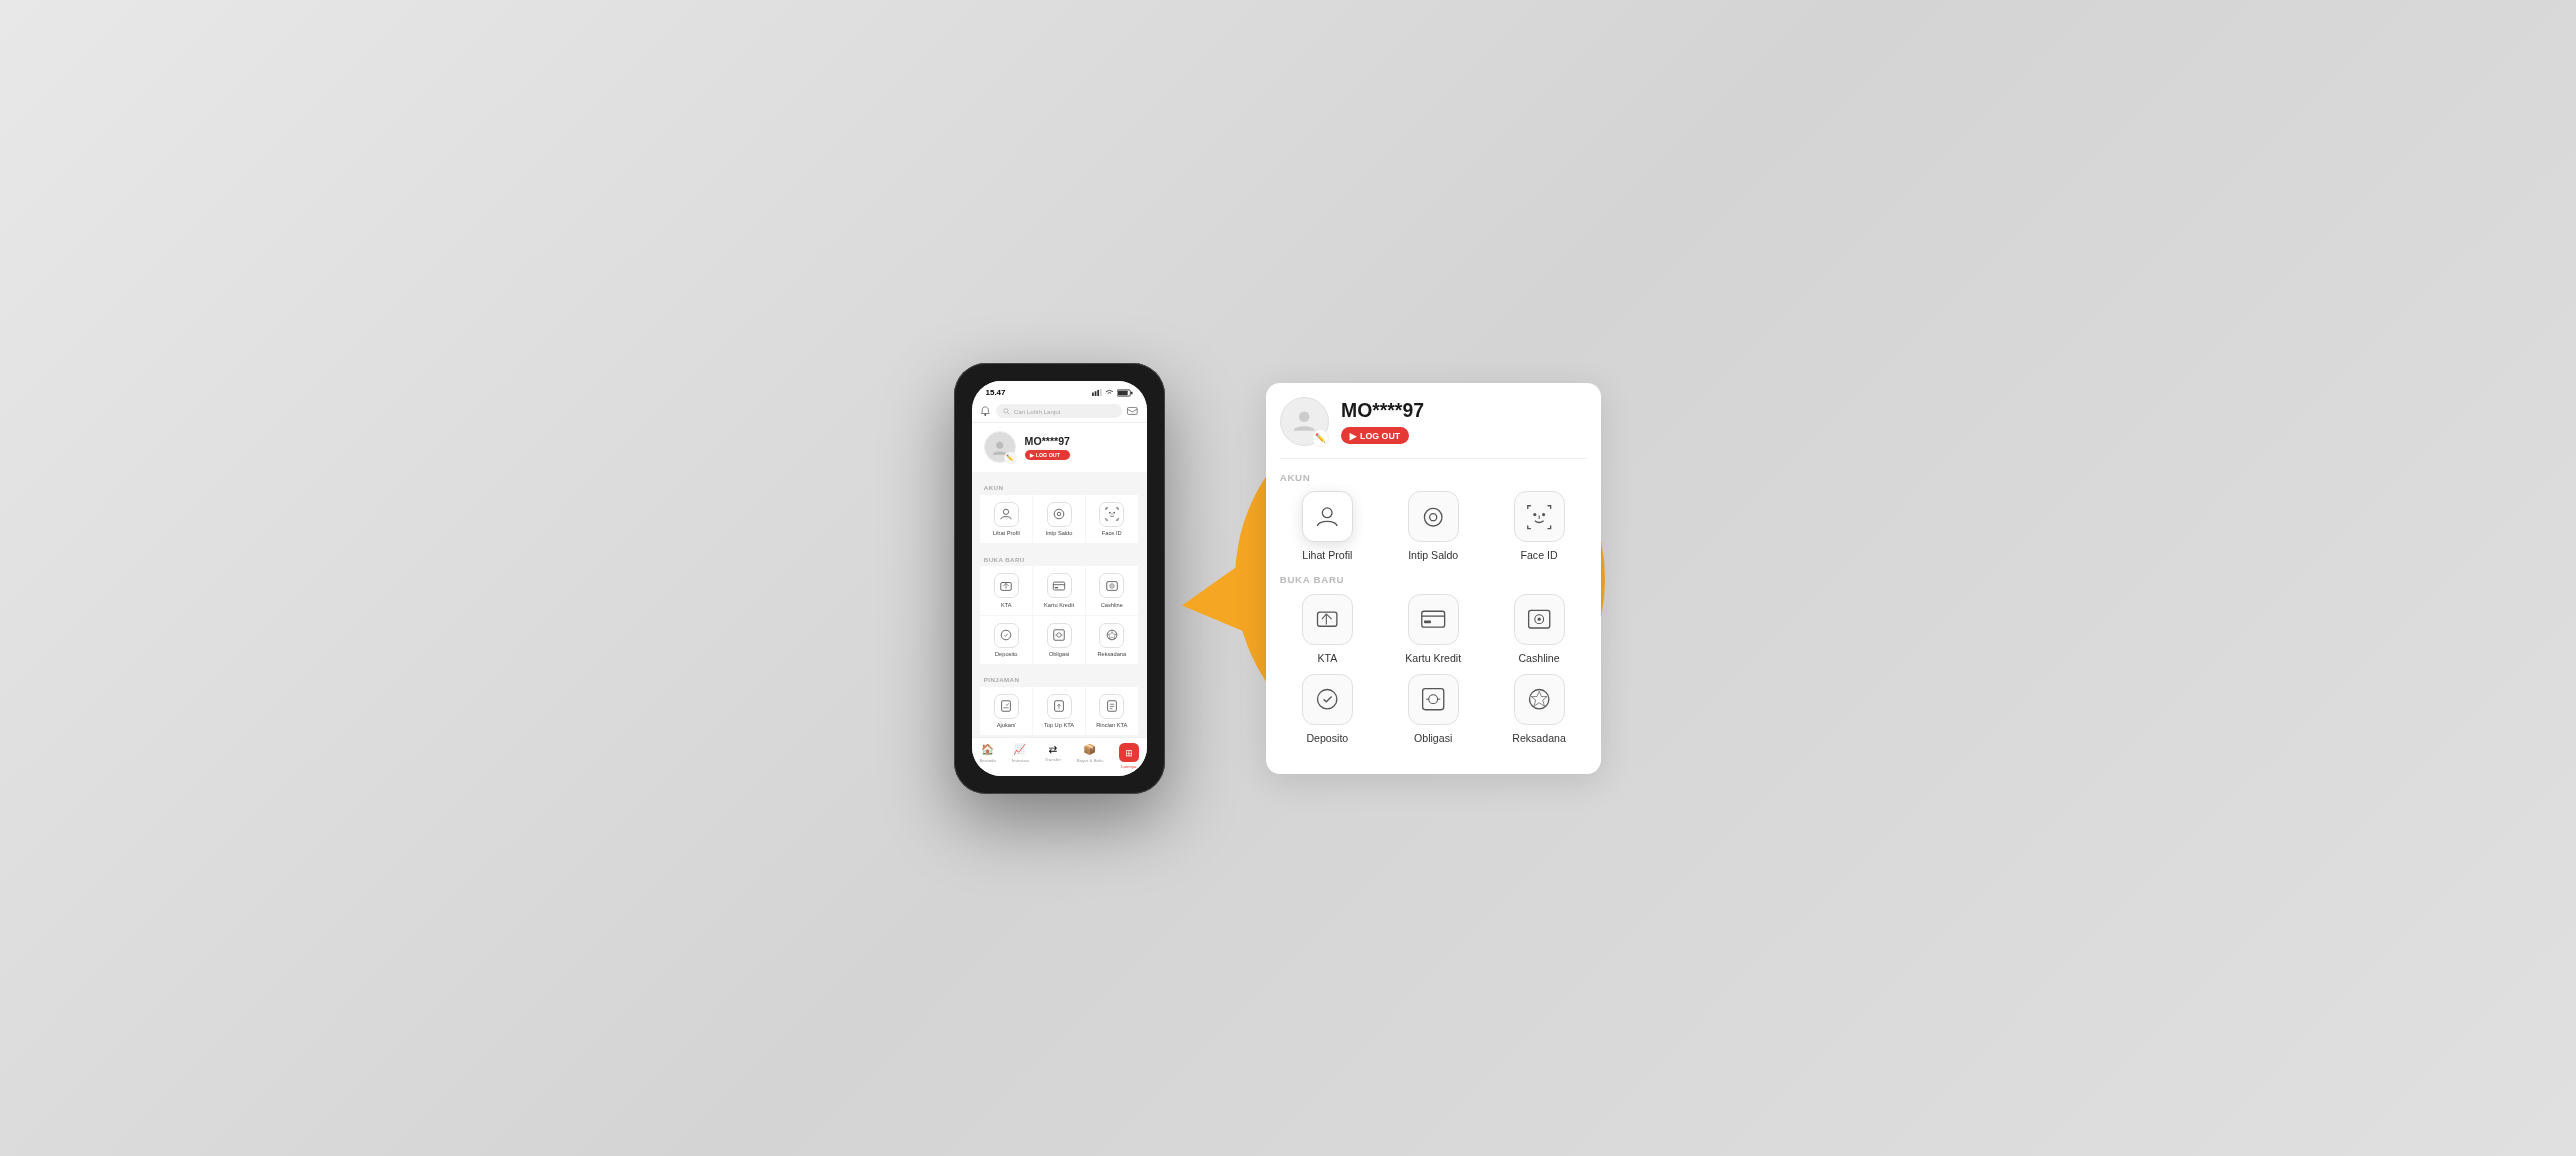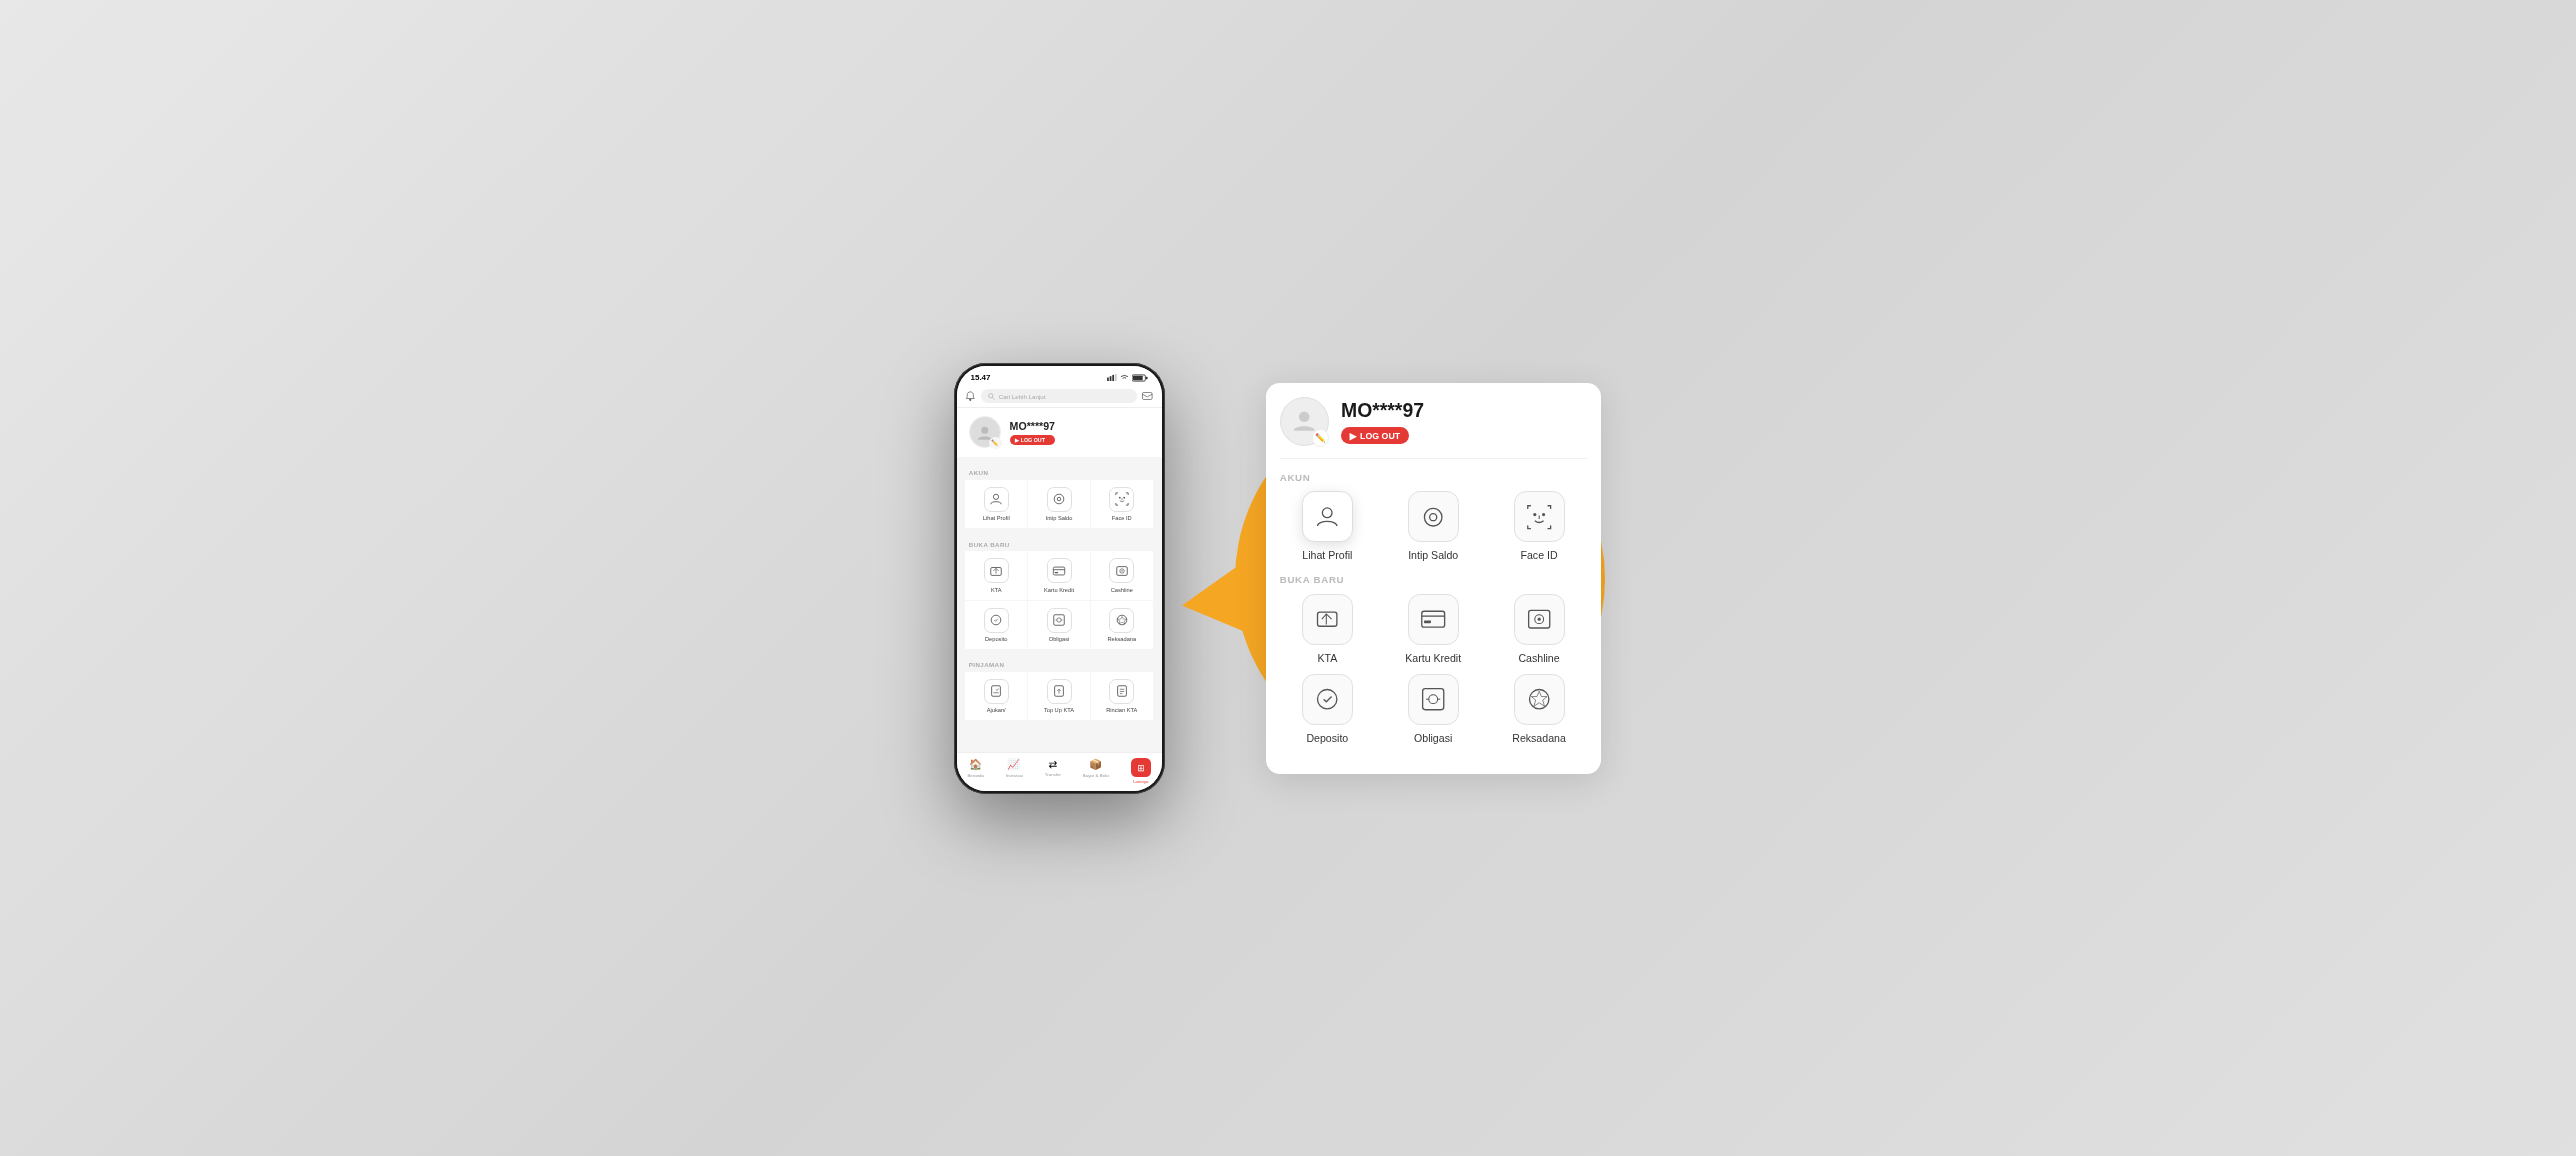--- a/index.html
+++ b/index.html
@@ -21,21 +21,21 @@
       gap: 53px;
       position: relative;
     }
 
     
     .phone {
       width: 211px;
       height: 431px;
       background: #1a1a1a;
       border-radius: 32px;
-      padding: 3px;
+      padding: 18px;
       box-shadow: 0 26.4px 70px rgba(0,0,0,0.4), inset 0 0 0 0.9px #444;
       position: relative;
       flex-shrink: 0;
     }
 
     .phone-screen {
       width: 100%;
       height: 100%;
       background: #f5f5f5;
       border-radius: 29px;

